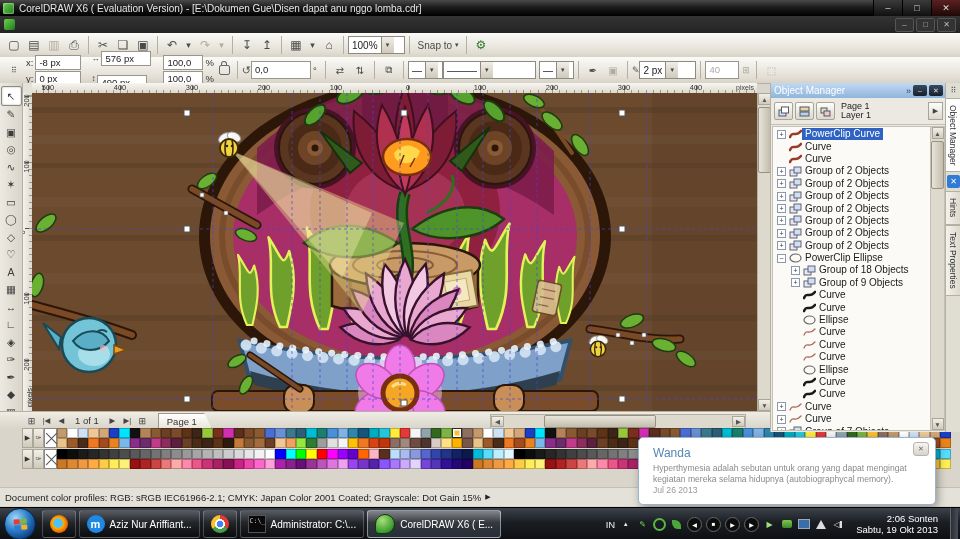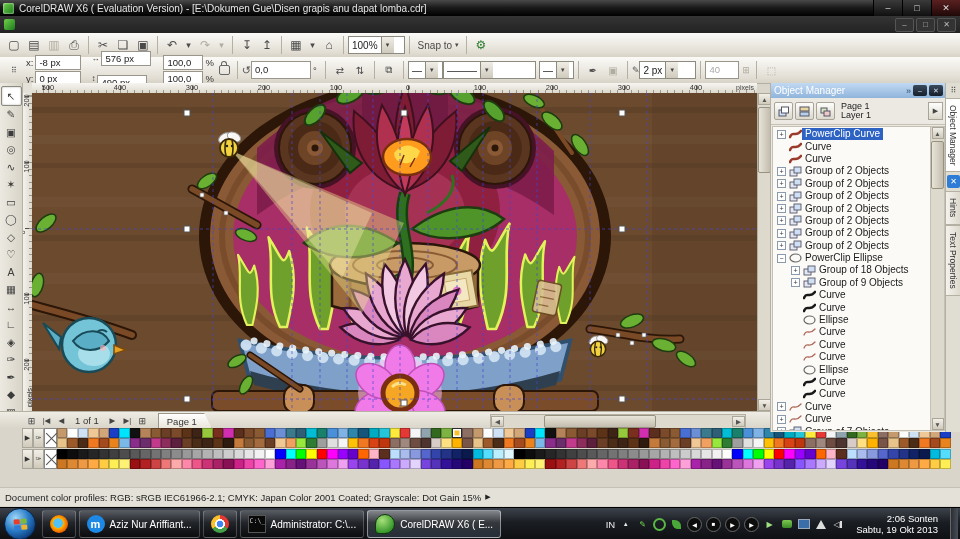--- a/index.html
+++ b/index.html
@@ -120,21 +120,21 @@
   #clock{text-align:right;font-size:9.5px;line-height:11px;color:#fff;padding:0 8px;}
   #showdesk{width:7px;height:32px;background:linear-gradient(90deg,#2a2e34,#484e58);border-left:1px solid #666;}
 </style>
 </head>
 <body>
 
 <div id="app">
 
   <div id="titlebar" class="abs">
     <span id="app-icon"></span>
-    <span>CorelDRAW X6 ( Evaluation Version) - [E:\Dokumen Gue\Disen grapis anu dapat lomba.cdr]</span>
+    <span>CorelDRAW X6 ( Evaluation Version) - [E:\Dokumen Gue\Disen dapat anu nggo lomba.cdr]</span>
     <span class="wincontrols">
       <span class="winbtn">–</span>
       <span class="winbtn">□</span>
       <span class="winbtn close">✕</span>
     </span>
   </div>
 
   <div id="menubar" class="abs">
     <span id="menu-app-icon"></span>
     <span class="docwin">
@@ -1244,20 +1244,26 @@
   </div>
 
   <div id="sidetabs" class="abs">
     <span style="font-size:8px;padding:3px 0;color:#555;">⠿</span>
     <span class="vtab activev">Object Manager</span>
     <span id="sidetab-close">✕</span>
     <span class="vtab">Hints</span>
     <span class="vtab">Text Properties</span>
   </div>
 
+  <div id="popup" class="abs">
+    <div id="popup-close">✕</div>
+    <div id="popup-title">Wanda</div>
+    <div id="popup-body">Hyperthymesia adalah sebutan untuk orang yang dapat mengingat kegiatan mereka selama hidupnya (autobiographycal memory).</div>
+    <div id="popup-date">Jul 26 2013</div>
+  </div>
 
   <div id="taskbar" class="abs">
     <div id="startorb">
       <div id="flag">
         <i style="background:#e43f2c;"></i>
           <i style="background:#7eb93c;"></i>
           <i style="background:#2e7cd6;"></i>
           <i style="background:#f0b32e;"></i>
       </div>
     </div>

